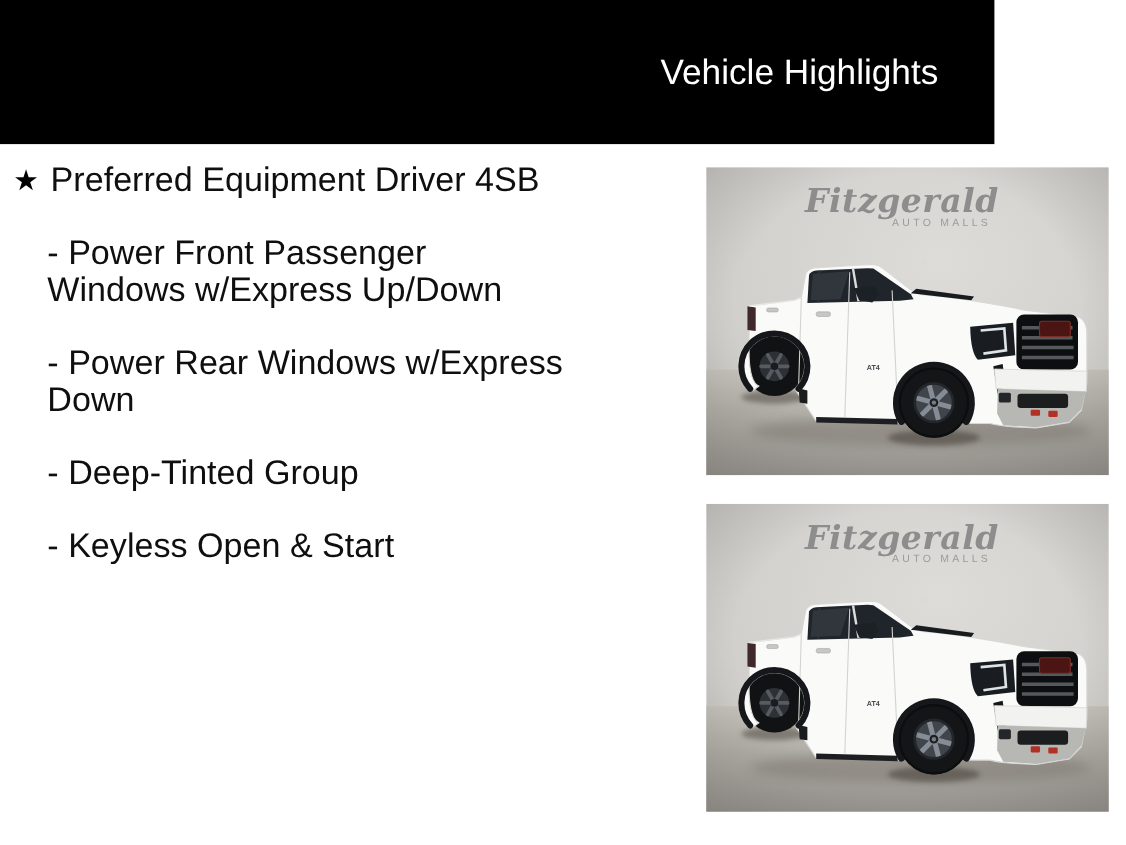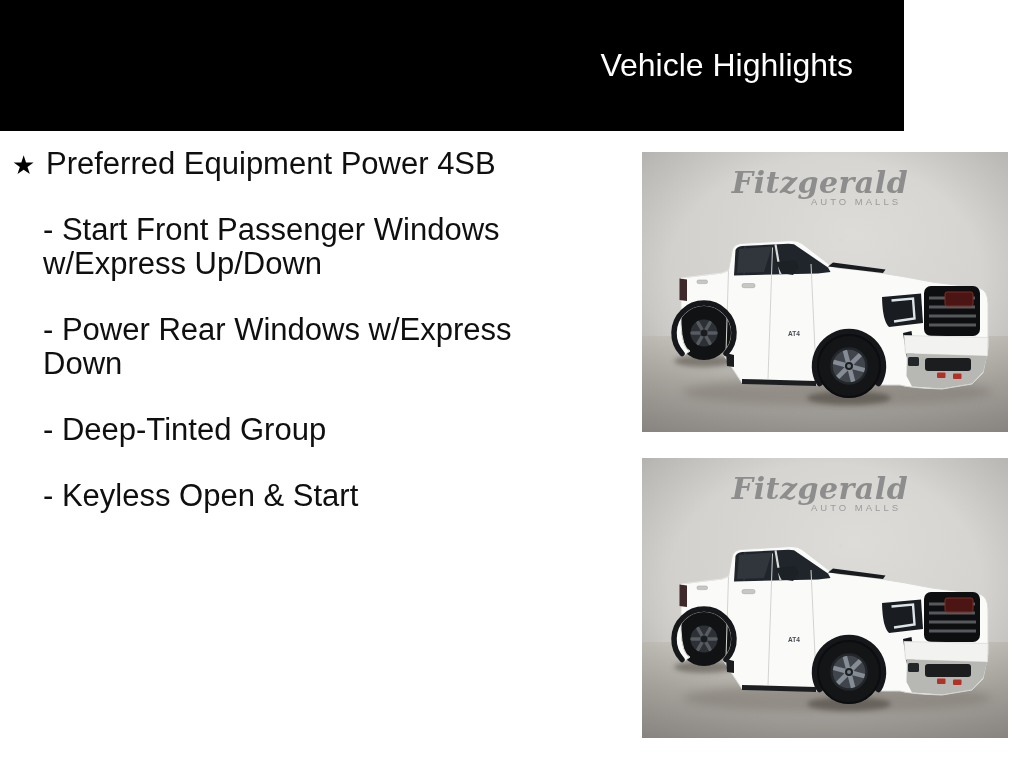--- a/index.html
+++ b/index.html
@@ -54,23 +54,23 @@
 
 <div class="page">
 
   <header class="topbar">
     <div class="title">Vehicle Highlights</div>
   </header>
 
   <section class="highlights">
     <p class="lead">
       <span class="star">★</span>
-      <span>Preferred Equipment Power 4SB</span>
+      <span>Preferred Equipment Driver 4SB</span>
     </p>
-    <p class="item">- Start Front Passenger Windows w/Express Up/Down</p>
+    <p class="item">- Power Front Passenger Windows w/Express Up/Down</p>
     <p class="item">- Power Rear Windows w/Express Down</p>
     <p class="item">- Deep-Tinted Group</p>
     <p class="item">- Keyless Open &amp; Start</p>
   </section>
 
   <figure class="photo photo1" style="margin:0">
     <svg viewBox="0 0 366 280" width="366" height="280">
       <use href="#truck-scene"></use>
       <text class="wm-brand" x="178" y="41" text-anchor="middle">Fitzgerald</text>
       <text class="wm-tag" x="214" y="53" text-anchor="middle">AUTO MALLS</text>

